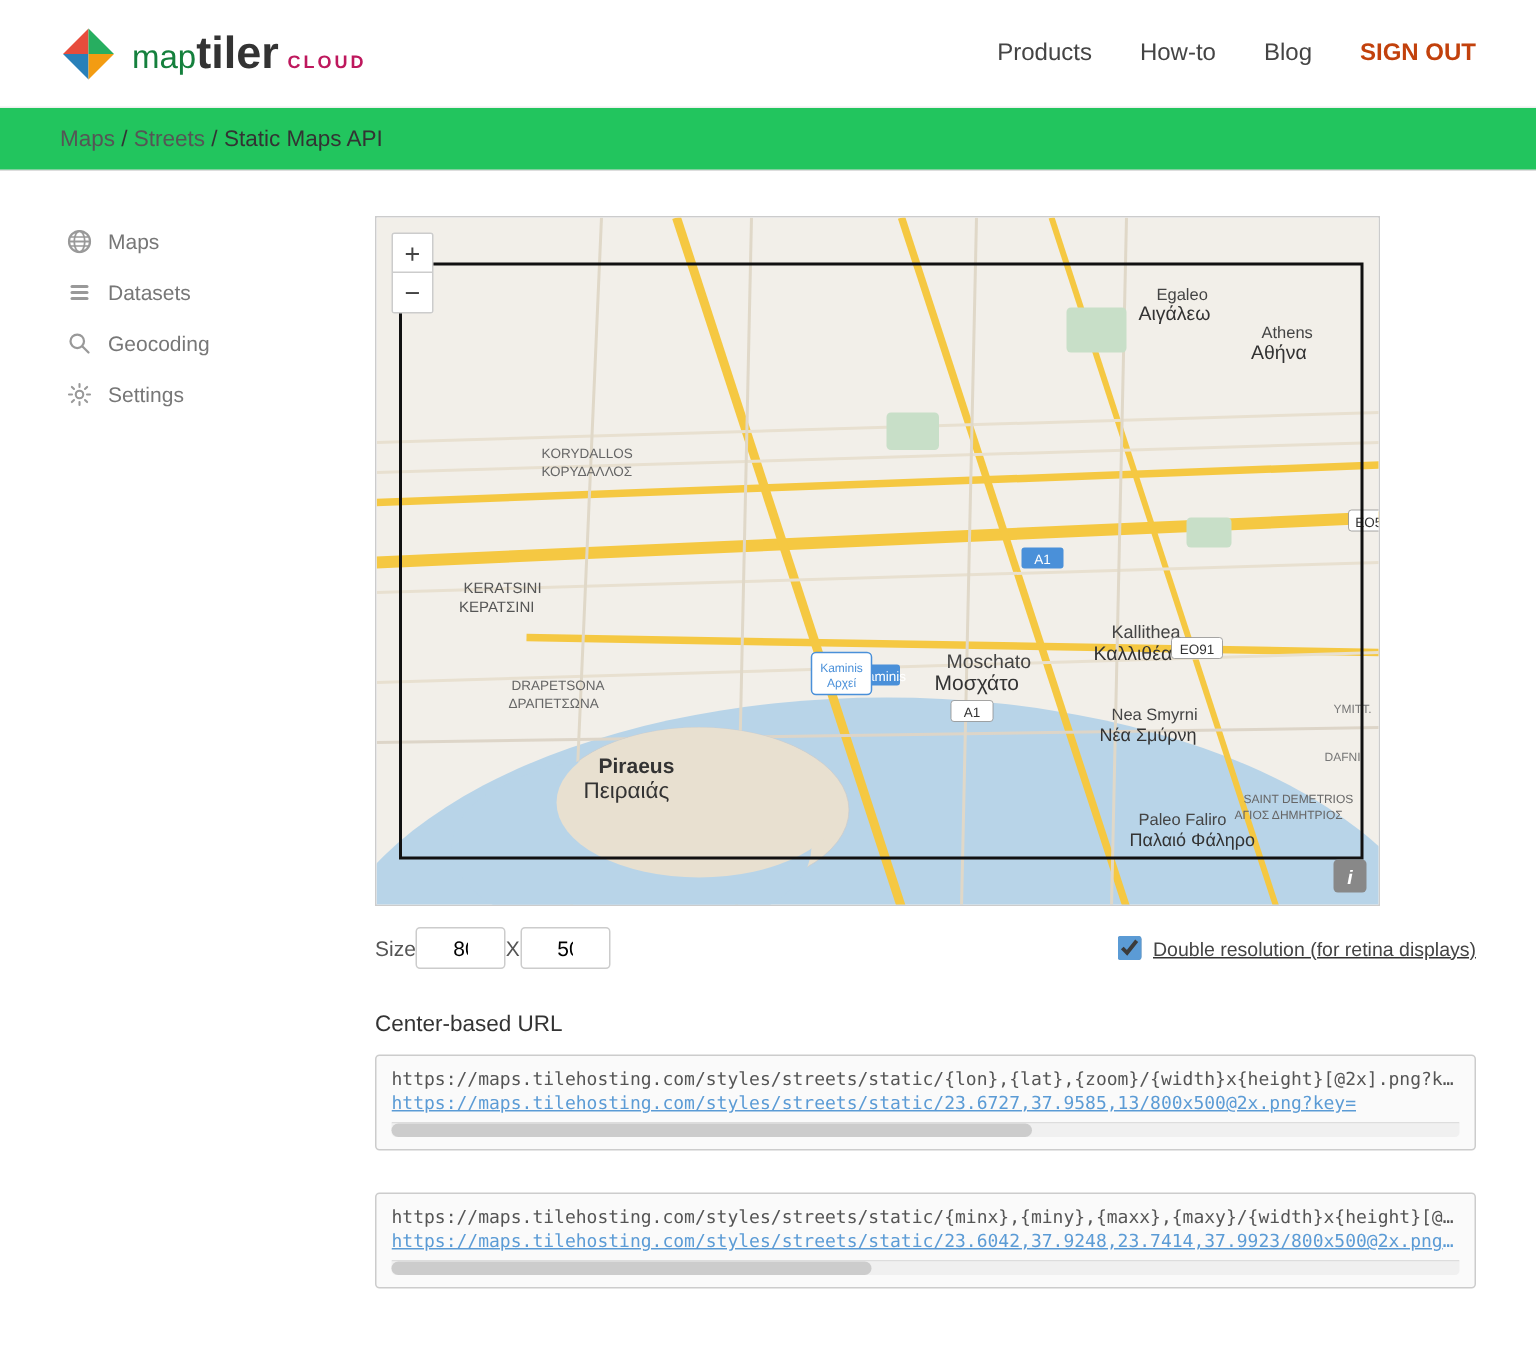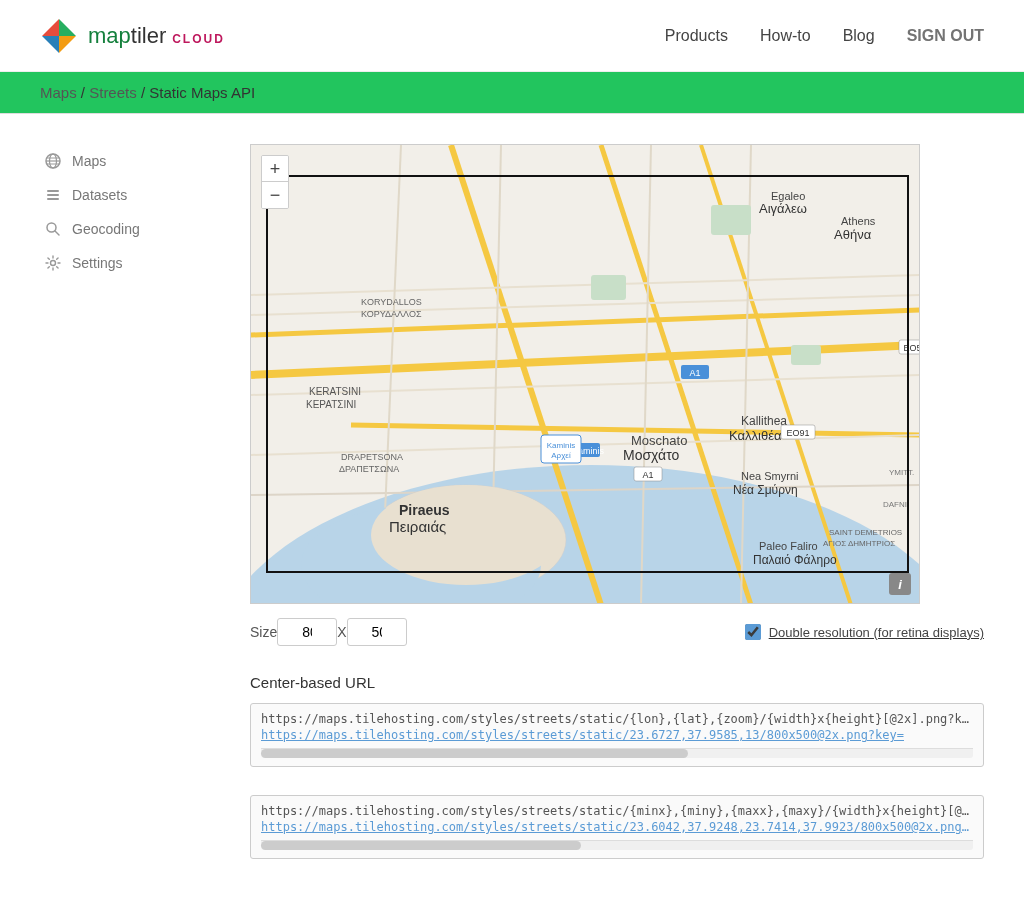--- a/index.html
+++ b/index.html
@@ -39,21 +39,21 @@
     }
     .nav a {
       text-decoration: none;
       color: #444;
       font-size: 16px;
       font-weight: 400;
       text-align: right;
     }
     .nav a.sign-out {
       font-weight: 600;
-      color: #737373;
+      color: #c2410c;
     }
 
     
     .breadcrumb-bar {
       background: #22c55e;
       padding: 12px 40px;
       font-size: 15px;
       color: #555;
       border-bottom: 1px solid #ddd;
     }
@@ -274,21 +274,21 @@
 
       <polygon points="19,2 2,19 19,19" fill="#e74c3c"></polygon>
 
       <polygon points="19,2 36,19 19,19" fill="#27ae60"></polygon>
 
       <polygon points="2,19 19,36 19,19" fill="#2980b9"></polygon>
 
       <polygon points="19,19 36,19 19,36" fill="#f39c12"></polygon>
     </svg>
     <div>
-      <span style="font-size:22px;font-weight:300;color:#15803d;">map</span><span style="font-size:22px;font-weight:400;color:#333;">tiler</span>
+      <span style="font-size:22px;font-weight:300;color:#15803d;">map</span><span style="font-size:30px;font-weight:700;color:#333;">tiler</span>
       <span class="logo-cloud">CLOUD</span>
     </div>
   </div>
   <nav class="nav">
     <a href="#">Products</a>
     <a href="#">How-to</a>
     <a href="#">Blog</a>
     <a href="#" class="sign-out">SIGN OUT</a>
   </nav>
 </header>

